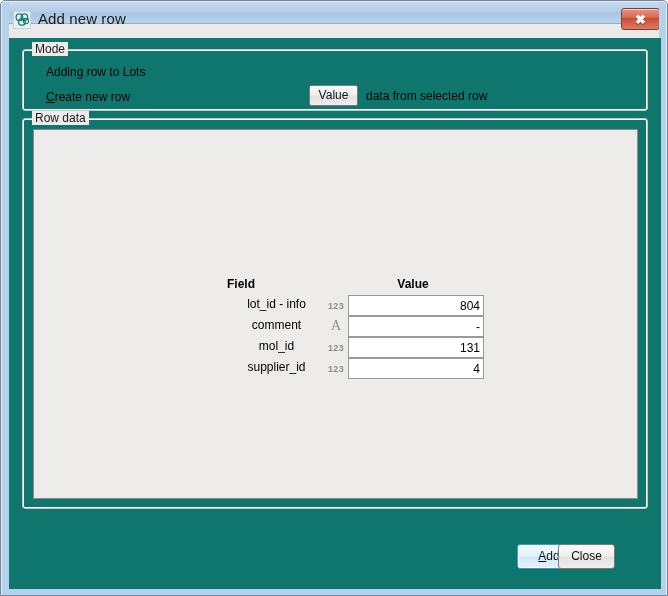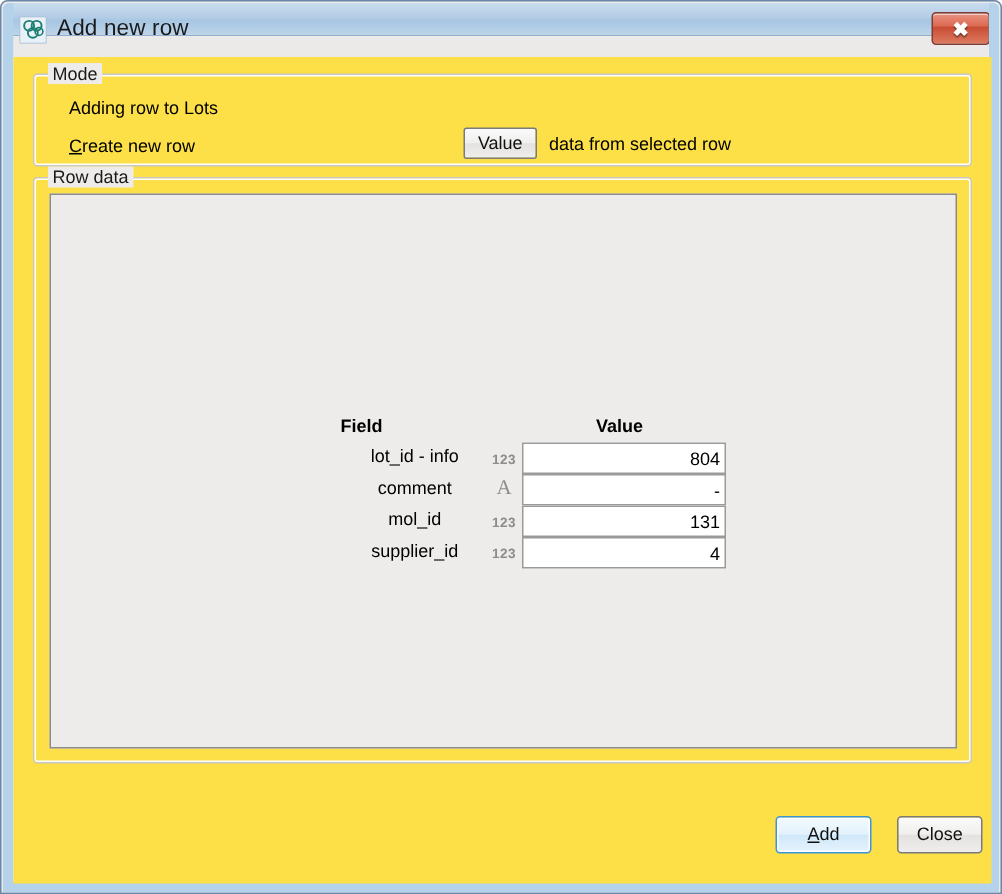--- a/index.html
+++ b/index.html
@@ -86,21 +86,21 @@
     color: #ffffff;
     text-shadow: 0 1px 1px rgba(0,0,0,0.45);
   }
 
   
   .client {
     position: absolute;
     left: 8px; top: 37px;
     width: 652px;
     height: 551px;
-    background: #fde047;
+    background: #0f766e;
   }
 
   
   .groupbox {
     position: absolute;
     box-sizing: border-box;
     border: 1px solid #c8c6c4;
     border-radius: 3px;
     background: transparent;
   }
@@ -270,21 +270,20 @@
     width: 64px;
     border: 1px solid #3c96d4;
     background: linear-gradient(to bottom, #f3fafe 0%, #e3f2fc 48%, #cfe8f9 52%, #e6f3fc 100%);
     box-shadow: inset 0 0 0 1px #ffffff;
   }
   #close-button {
     left: 549px; top: 506px;
     width: 57px;
     border: 1px solid #7a7a7a;
     background: linear-gradient(to bottom, #fbfbfb 0%, #f0efee 48%, #e4e2e0 52%, #efeeed 100%);
-    margin-left: 40px;
   }
 </style>
 </head>
 <body>
 
 <div class="window">
 
   <div class="titlebar">
     <span class="title-icon">
       <svg width="18" height="18" viewBox="0 0 18 18">

